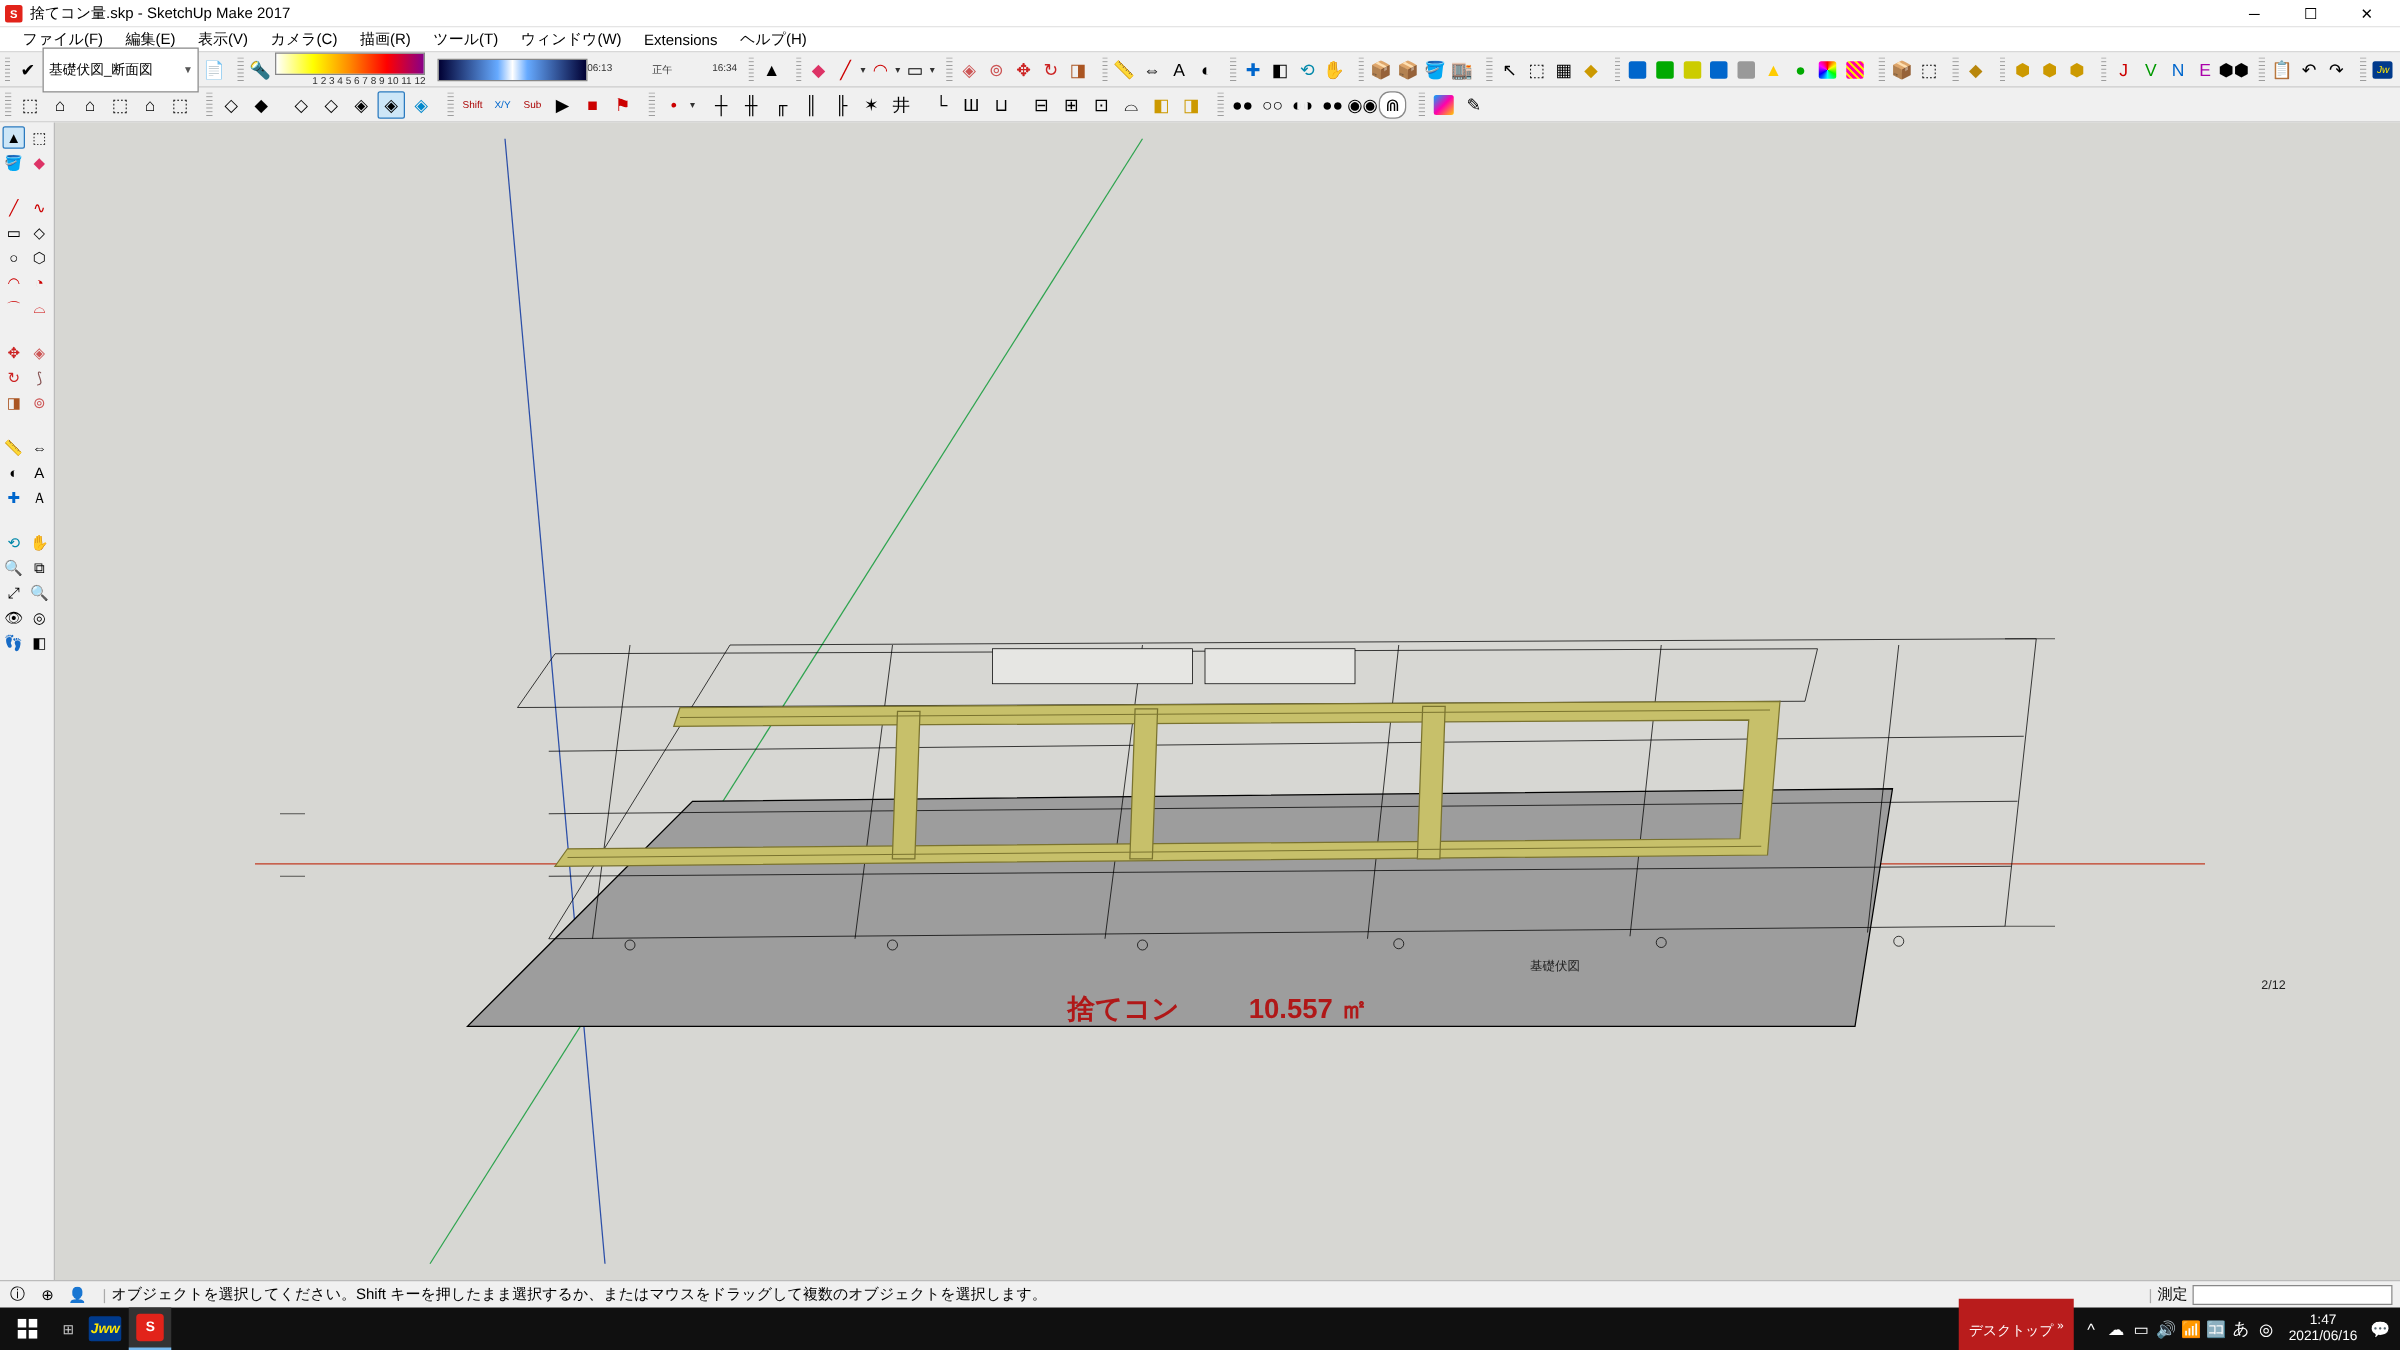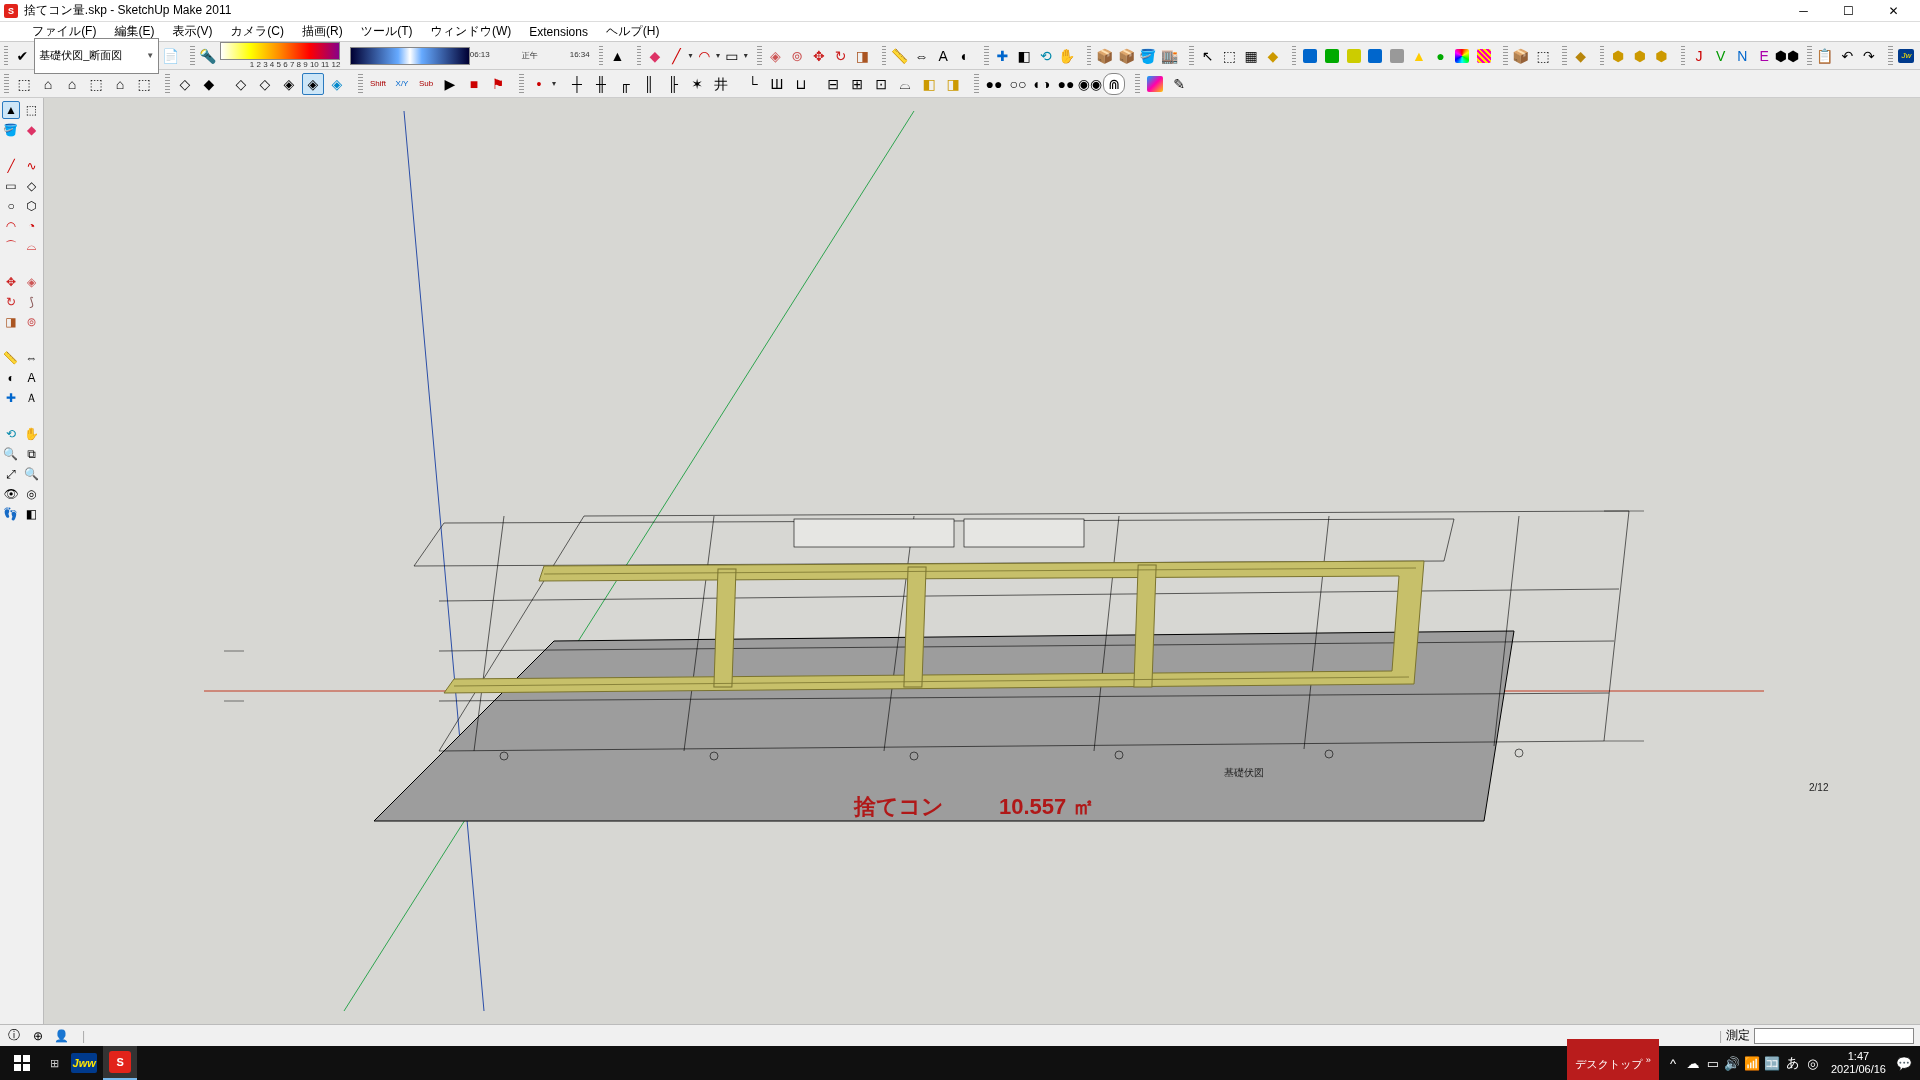--- a/index.html
+++ b/index.html
@@ -4,21 +4,21 @@
 <style>
 * { margin:0; padding:0; box-sizing:border-box; font-family:"MS UI Gothic","Meiryo UI",sans-serif; }
 body { width:1920px; height:1080px; overflow:hidden; background:#fff; display:flex; flex-direction:column; font-size:11px; }
 
 .titlebar { height:22px; background:#fff; display:flex; align-items:center; padding:0 4px; border-bottom:1px solid #ddd; }
 .titlebar .su-icon { width:14px; height:14px; background:#e2231a; border-radius:2px; margin-right:6px; display:flex; align-items:center; justify-content:center; color:#fff; font-size:9px; font-weight:bold; }
 .titlebar .title { font-size:12px; color:#000; }
 .titlebar .winbtns { margin-left:auto; display:flex; }
 .titlebar .winbtns div { width:45px; height:22px; display:flex; align-items:center; justify-content:center; font-size:12px; color:#000; }
 
-.menubar { height:20px; background:#fff; display:flex; align-items:center; padding:0 24px; gap:2px; border-bottom:1px solid #ccc; }
+.menubar { height:20px; background:#fff; display:flex; align-items:center; padding:0 10px; gap:2px; border-bottom:1px solid #ccc; }
 .menubar span { padding:2px 8px; font-size:12px; color:#000; }
 
 .toolbar-area { background:#f0f0f0; }
 .trow { height:28px; display:flex; align-items:center; padding:0 4px; gap:2px; border-bottom:1px solid #ccc; }
 .layer-sel { background:#fff; border:1px solid #888; height:36px; width:140px; font-size:11px; padding:0 4px; display:flex; align-items:center; }
 .layer-sel .dd { margin-left:auto; font-size:8px; color:#555; }
 .tbtn { width:22px; height:22px; border:1px solid transparent; display:flex; align-items:center; justify-content:center; font-size:14px; line-height:1; border-radius:2px; }
 .sep { width:6px; height:22px; }
 .grip { width:5px; height:20px; background-image:linear-gradient(#999 1px,transparent 1px); background-size:3px 3px; margin-right:2px; }
 .shadow-grad { width:120px; height:18px; background:linear-gradient(90deg,#fff,#ff0,#f80,#f00,#808); border:1px solid #888; position:relative; }
@@ -51,21 +51,21 @@
 .taskbar .tray-ic { width:20px; height:30px; display:flex; align-items:center; justify-content:center; font-size:13px; }
 .taskbar .clock { text-align:center; line-height:1.2; padding:0 8px; font-size:11px; }
 
 .ic-sq { display:inline-block; border-radius:2px; }
 </style>
 </head>
 <body>
 
 <div class="titlebar">
   <div class="su-icon">S</div>
-  <div class="title">捨てコン量.skp - SketchUp Make 2011</div>
+  <div class="title">捨てコン量.skp - SketchUp Make 2017</div>
   <div class="winbtns">
     <div>─</div>
     <div>☐</div>
     <div class="close">✕</div>
   </div>
 </div>
 
 <div class="menubar">
   <span>ファイル(F)</span>
   <span>編集(E)</span>
@@ -391,20 +391,21 @@
       </g>
     </svg>
   </div>
 </div>
 
 <div class="statusbar">
   <span class="ic">ⓘ</span>
   <span class="ic">⊕</span>
   <span class="ic">👤</span>
   <span style="color:#aaa;margin:0 4px">|</span>
+  <span>オブジェクトを選択してください。Shift キーを押したまま選択するか、またはマウスをドラッグして複数のオブジェクトを選択します。</span>
   <div class="meas">
     <span style="color:#aaa">|</span>
     <span>測定</span>
     <input type="text" style="">
   </div>
 </div>
 
 <div class="taskbar">
   <div class="start">
     <svg viewBox="0 0 16 16">

